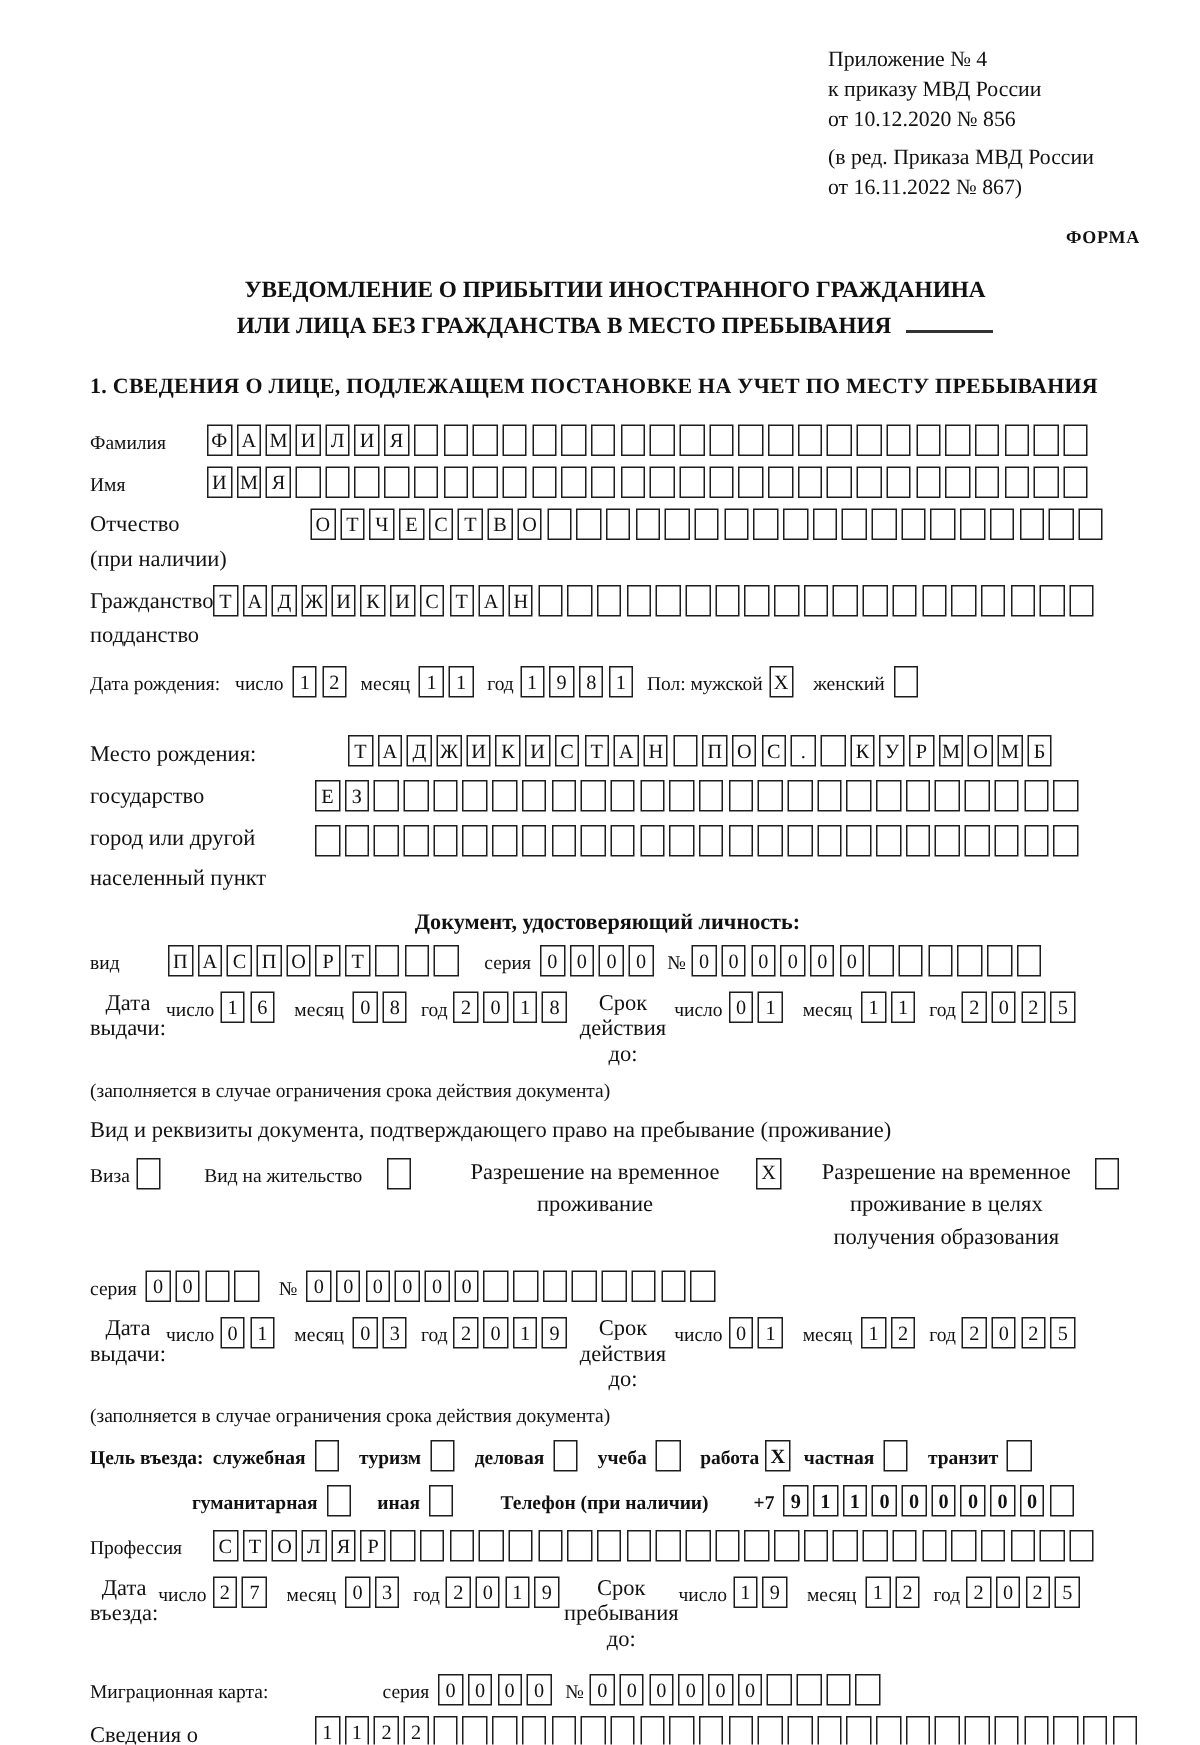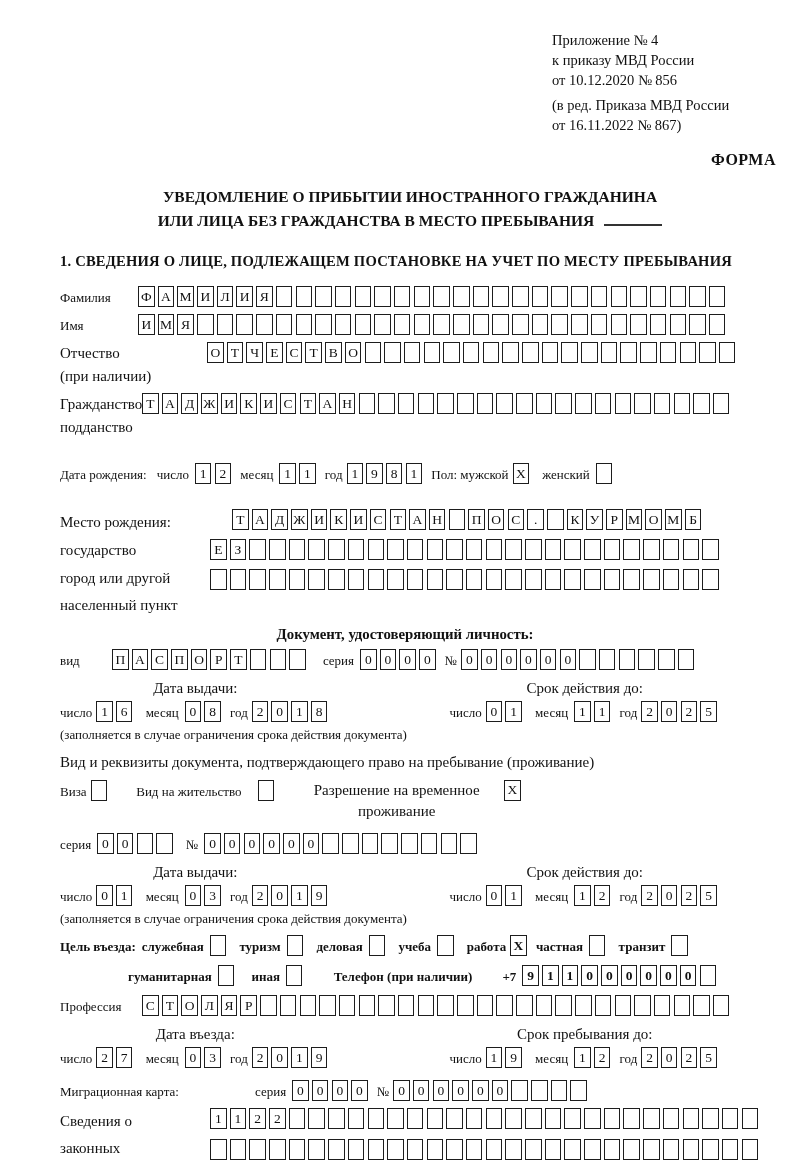--- a/index.html
+++ b/index.html
@@ -2,42 +2,42 @@
 <html lang="ru"><head>
 <meta charset="utf-8">
 <style>
   html,body{margin:0;padding:0;background:#fff;}
   body{width:800px;height:1163px;color:#111;font-family:"Liberation Serif","DejaVu Serif",serif;overflow:hidden;}
   .page{box-sizing:border-box;width:800px;height:1163px;padding:30px 10px 0 60px;position:relative;}
 
   
   .annex{margin-left:492px;font-size:14.5px;line-height:1.38;}
   .annex .amend{margin-top:5px;}
-  .forma{margin-top:16px;margin-right:14px;text-align:right;font-weight:bold;font-size:16px;letter-spacing:.5px;}
+  .forma{margin-top:16px;margin-right:30px;text-align:right;font-weight:bold;font-size:12px;letter-spacing:.5px;}
   .title{margin-top:16px;text-align:center;font-weight:bold;font-size:15.5px;line-height:1.55;padding-right:30px;}
   .title-underline{display:inline-block;width:58px;border-bottom:2px solid #333;height:14px;margin-left:10px;}
   .section1{margin-top:20px;margin-bottom:16px;font-weight:bold;font-size:14.6px;letter-spacing:.2px;}
 
   
   .row{display:flex;align-items:flex-start;margin-bottom:5px;}
   .boxes{display:flex;flex:none;}
   .cbox{flex:none;width:14.5px;height:19px;border:1.6px solid #1d1d1d;margin-right:3.2px;
         display:inline-flex;align-items:center;justify-content:center;
         font-size:13.5px;line-height:1;background:#fff;}
   .lbl{font-size:13px;line-height:23px;flex:none;}
   .lblcol{flex:none;font-size:15px;line-height:23px;}
   .w78{width:78px;}
   .w147{width:147px;}
   .ml6{margin-left:6px;} .ml10{margin-left:10px;} .ml14{margin-left:14px;}
   .mr4{margin-right:4px;} .mr6{margin-right:6px;}
   .stack{display:flex;flex-direction:column;}
 
   
   .daterow{display:flex;justify-content:space-between;padding-right:70px;margin-top:8px;}
-  .dgroup{display:flex;flex-direction:column;}
+  .dgroup{display:flex;flex-direction:row;}
   .dhead{text-align:center;font-size:15px;margin-bottom:4px;}
   .dateline{display:flex;align-items:flex-start;}
   .dnote{text-align:left;font-size:13px;margin-top:3px;margin-bottom:8px;padding-right:28px;}
 
   .docheader{text-align:center;font-weight:bold;font-size:14.8px;margin:6px 0 6px 0;padding-right:40px;}
 
   .stay-head{font-size:15px;line-height:1.5;margin-top:4px;}
   .stay-opts{display:flex;align-items:flex-start;margin-top:6px;margin-bottom:10px;}
   .opt{display:flex;align-items:flex-start;}
   .opt .lbl{line-height:23px;}
@@ -213,21 +213,21 @@
         <span class="cbox"></span>
         <span class="cbox"></span>
         <span class="cbox"></span>
         <span class="cbox"></span>
         <span class="cbox"></span>
         <span class="cbox"></span>
         <span class="cbox"></span>
       </span>
   </div>
 
-  <div class="row" style="margin-top:24px">
+  <div class="row" style="margin-top:8px">
     <span class="lbl">Дата рождения:</span>
     <span class="lbl ml10 mr6">число</span>
     <span class="boxes">
         <span class="cbox">1</span>
         <span class="cbox">2</span>
       </span>
     <span class="lbl ml6 mr6">месяц</span>
     <span class="boxes">
         <span class="cbox">1</span>
         <span class="cbox">1</span>
@@ -446,20 +446,26 @@
       <span class="boxes ml10">
           <span class="cbox"></span>
         </span>
     </div>
     <div class="opt" style="margin-left:22px">
       <span class="opt-text w195">Разрешение на временное проживание</span>
       <span class="boxes ml10">
           <span class="cbox">X</span>
         </span>
     </div>
+    <div class="opt" style="margin-left:18px">
+      <span class="opt-text w178">Разрешение на временное проживание в целях получения образования</span>
+      <span class="boxes ml10">
+          <span class="cbox"></span>
+        </span>
+    </div>
   </div>
 
   <div class="row" style="margin-top:2px">
     <span class="lbl mr6">серия</span>
     <span class="boxes">
         <span class="cbox">0</span>
         <span class="cbox">0</span>
         <span class="cbox"></span>
         <span class="cbox"></span>
       </span>

